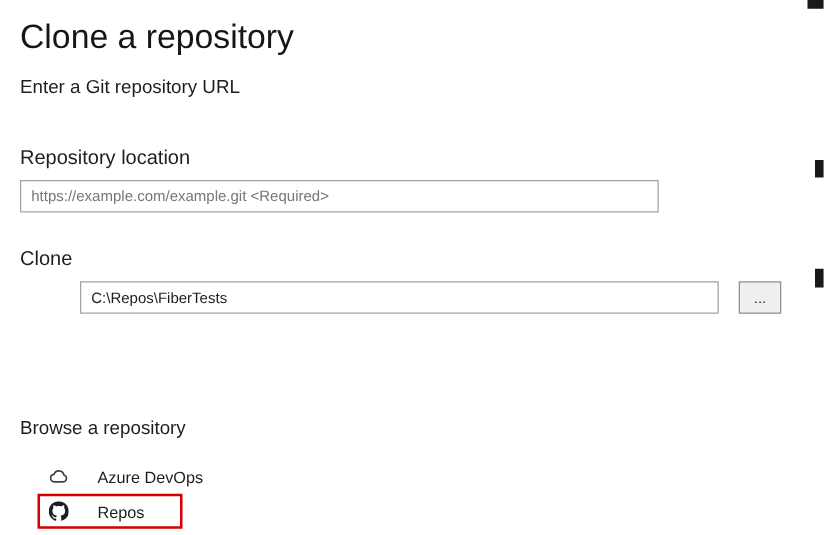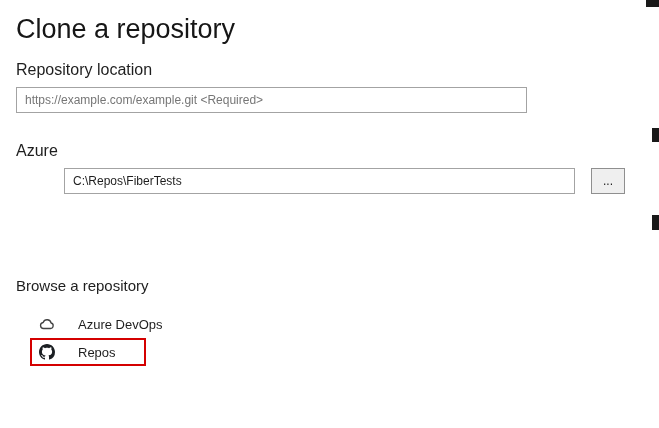--- a/index.html
+++ b/index.html
@@ -96,28 +96,29 @@
   .artifact-3 { top: 215px; right: 0; width: 7px; height: 15px; }
 </style>
 </head>
 <body>
 
 <div class="dialog">
 
   <h1 class="title">Clone a repository</h1>
 
   <section>
+    <h2 class="section-heading url-heading">Enter a Git repository URL</h2>
 
     <div class="field">
       <label class="field-label">Repository location</label>
       <input type="text" class="text-input" placeholder="https://example.com/example.git &lt;Required&gt;" style="">
     </div>
 
     <div>
-      <label class="field-label">Azure</label>
+      <label class="field-label">Clone</label>
       <div class="path-row">
         <input type="text" class="text-input" value="C:\Repos\FiberTests" style="">
         <button class="browse-btn">...</button>
       </div>
     </div>
   </section>
 
   <section class="browse-section">
     <h2 class="section-heading browse-heading">Browse a repository</h2>
 

